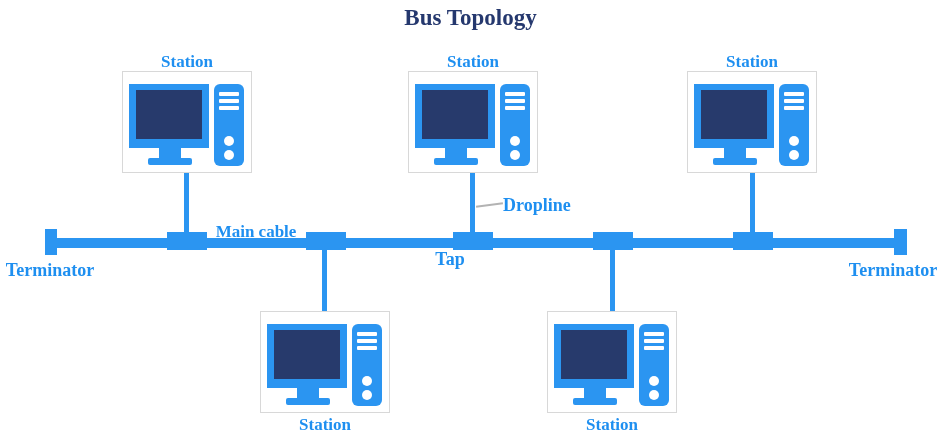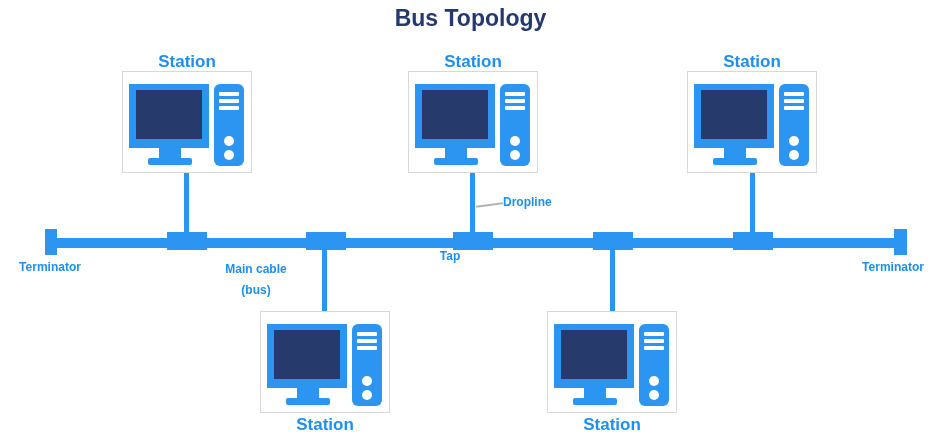--- a/index.html
+++ b/index.html
@@ -7,31 +7,31 @@
     --label-blue:#1E8FF0;
     --title-navy:#25386E;
     --screen-navy:#273A6C;
     --station-box-border:#D8D8D8;
     --connector-gray:#B3B3B3;
     --background:#FFFFFF;
   }
   html,body{margin:0;padding:0;background:var(--background);}
   .canvas{
     position:relative;width:941px;height:439px;background:var(--background);
-    font-family:Liberation Sans, sans-serif;overflow:hidden;
+    font-family:Liberation Serif, serif;overflow:hidden;
   }
   .title{
     position:absolute;top:5px;left:0;width:100%;text-align:center;
     font-size:23px;font-weight:bold;color:var(--title-navy);
   }
   .blue-label{
     position:absolute;font-weight:bold;color:var(--label-blue);
-    font-size:12px;text-align:center;line-height:1.1;
+    font-size:18px;text-align:center;line-height:1.1;
   }
-  .small-label{font-size:12px;margin-top:40px;}
+  .small-label{font-size:17px;}
   
   .cable{position:absolute;left:51px;top:238px;width:850px;height:10px;background:var(--accent-blue);}
   .terminator{position:absolute;top:229px;width:12px;height:26px;background:var(--accent-blue);}
   .tap{position:absolute;top:232px;width:40px;height:18px;background:var(--accent-blue);}
   .dropline{position:absolute;width:5px;background:var(--accent-blue);}
   .dropline.top{top:173px;height:60px;}
   .dropline.bottom{top:249px;height:63px;}
   .connector-line{
     position:absolute;left:476px;top:204px;width:27px;height:2px;
     background:var(--connector-gray);transform:rotate(-7deg);
@@ -79,21 +79,20 @@
   <div class="dropline top" style="left:470px"></div>
   <div class="dropline top" style="left:750px"></div>
   <div class="dropline bottom" style="left:322px"></div>
   <div class="dropline bottom" style="left:610px"></div>
 
   <div class="connector-line"></div>
 
   <div class="blue-label" style="left:2px;top:261px;width:96px">Terminator</div>
   <div class="blue-label" style="left:845px;top:261px;width:96px">Terminator</div>
   <div class="blue-label small-label" style="left:201px;top:223px;width:110px">Main cable</div>
-  <div class="blue-label small-label" style="left:201px;top:244px;width:110px">(bus)</div>
   <div class="blue-label" style="left:420px;top:250px;width:60px">Tap</div>
   <div class="blue-label" style="left:503px;top:196px;text-align:left">Dropline</div>
 
   <div class="station top" style="left:122px">
     <div class="station-label">Station</div>
     <div class="station-box">
       <div class="computer">
         <div class="monitor">
             <div class="screen"></div>
           </div>

